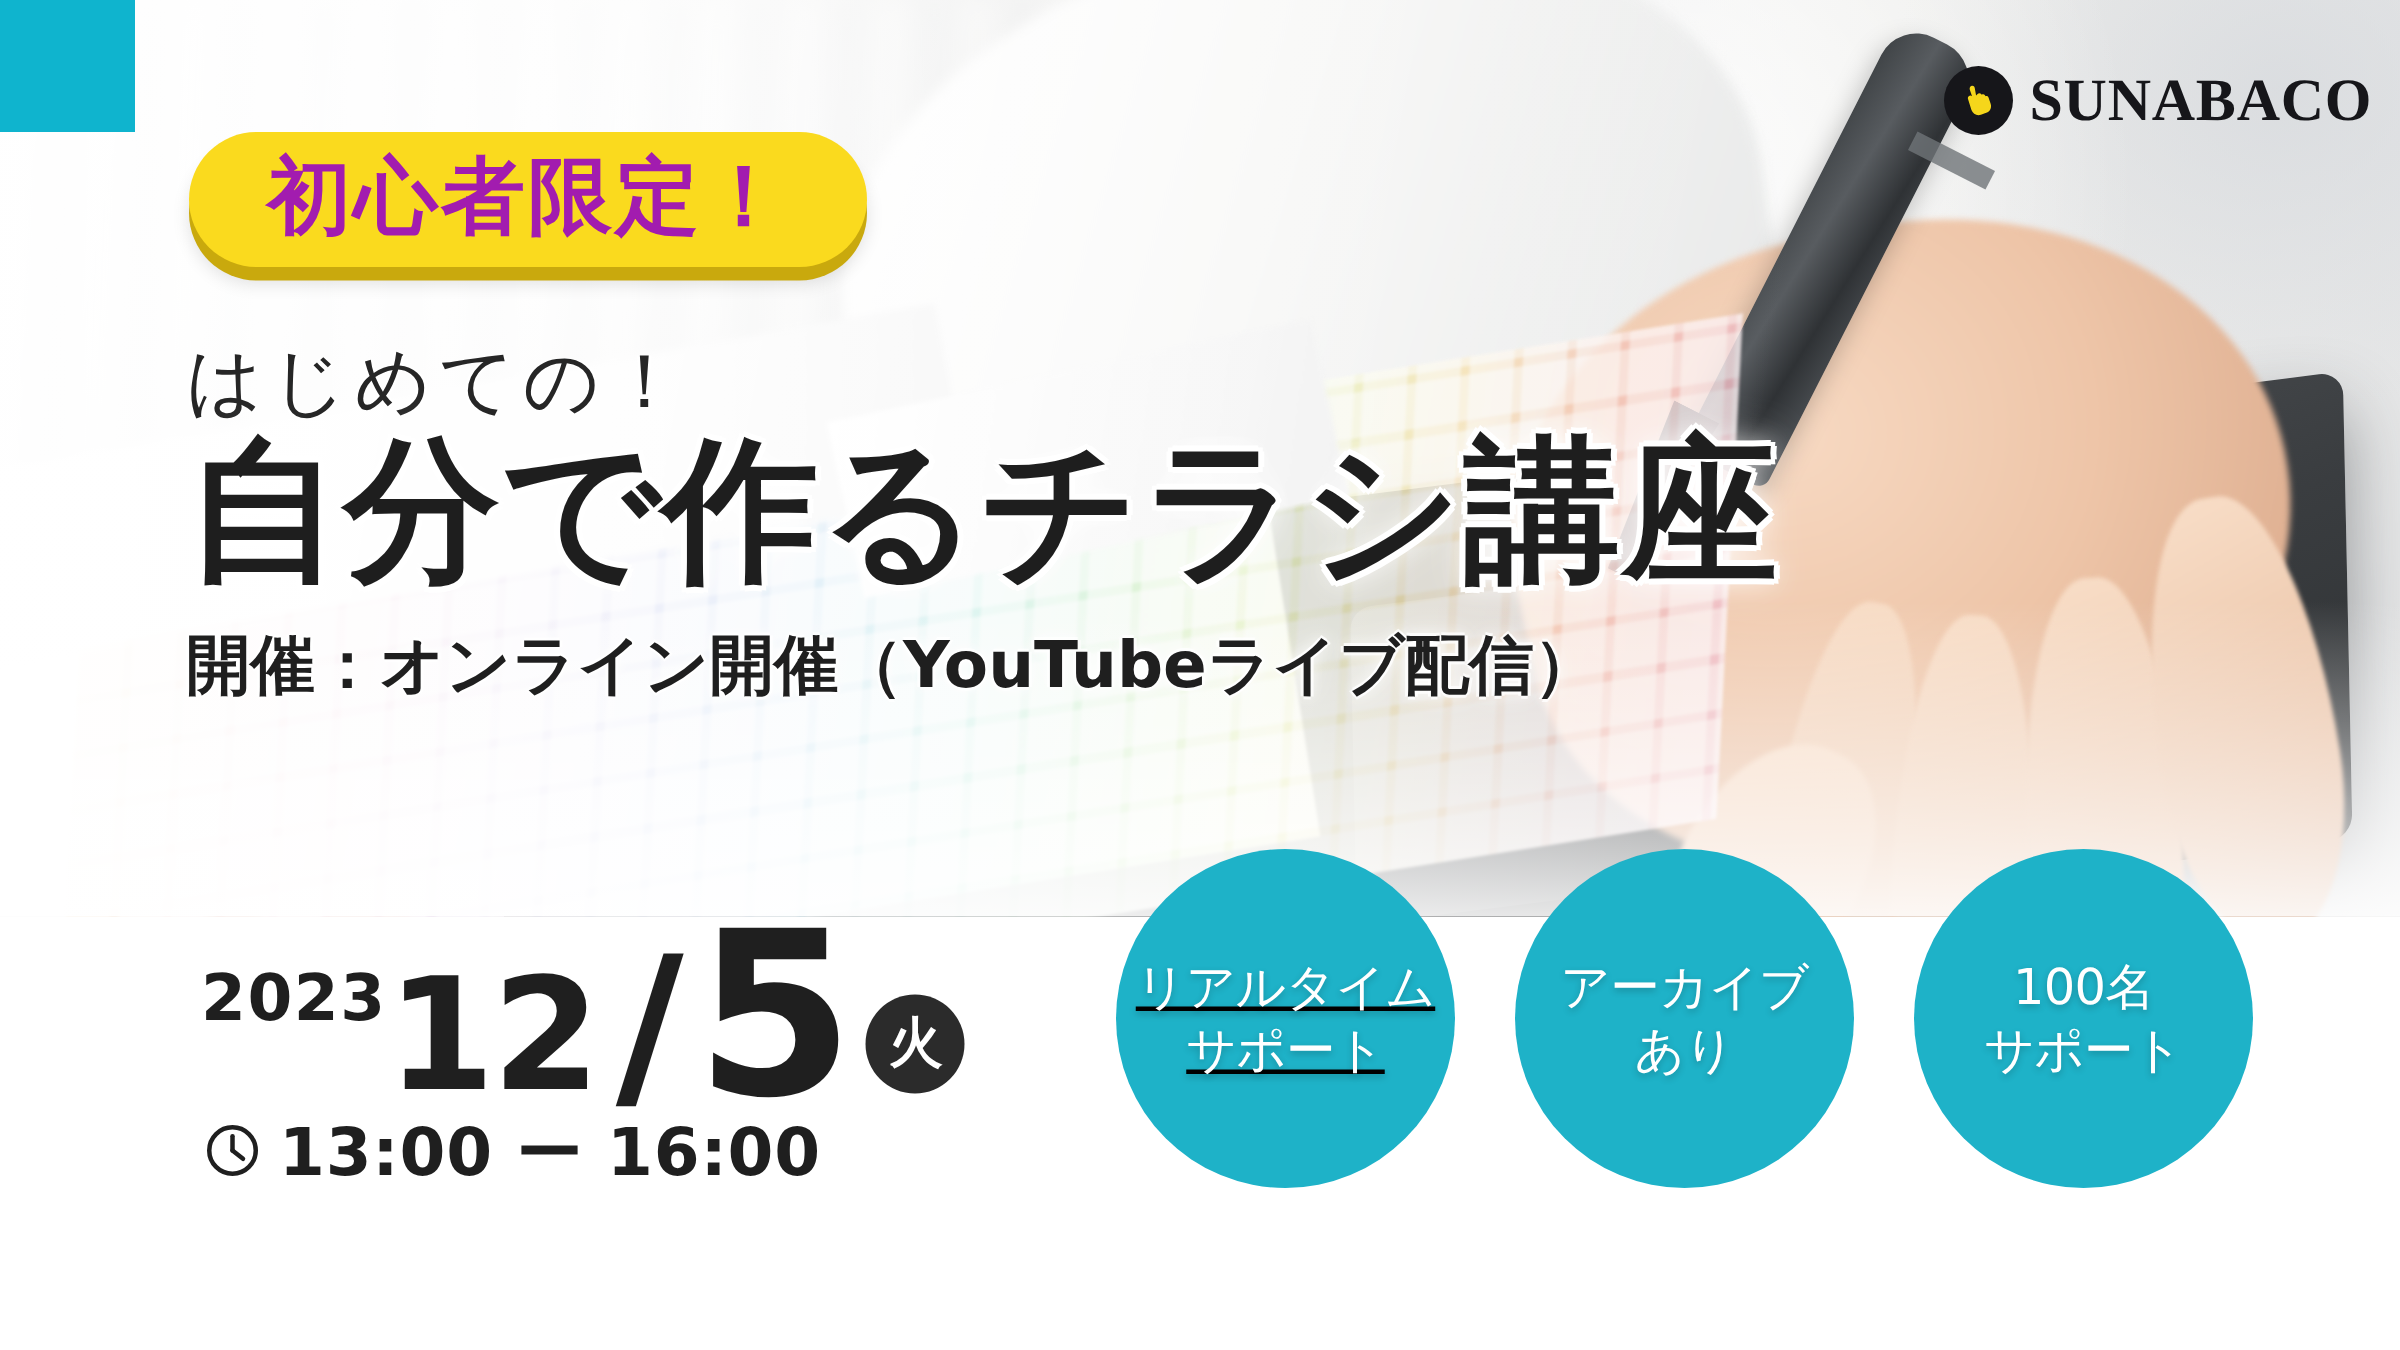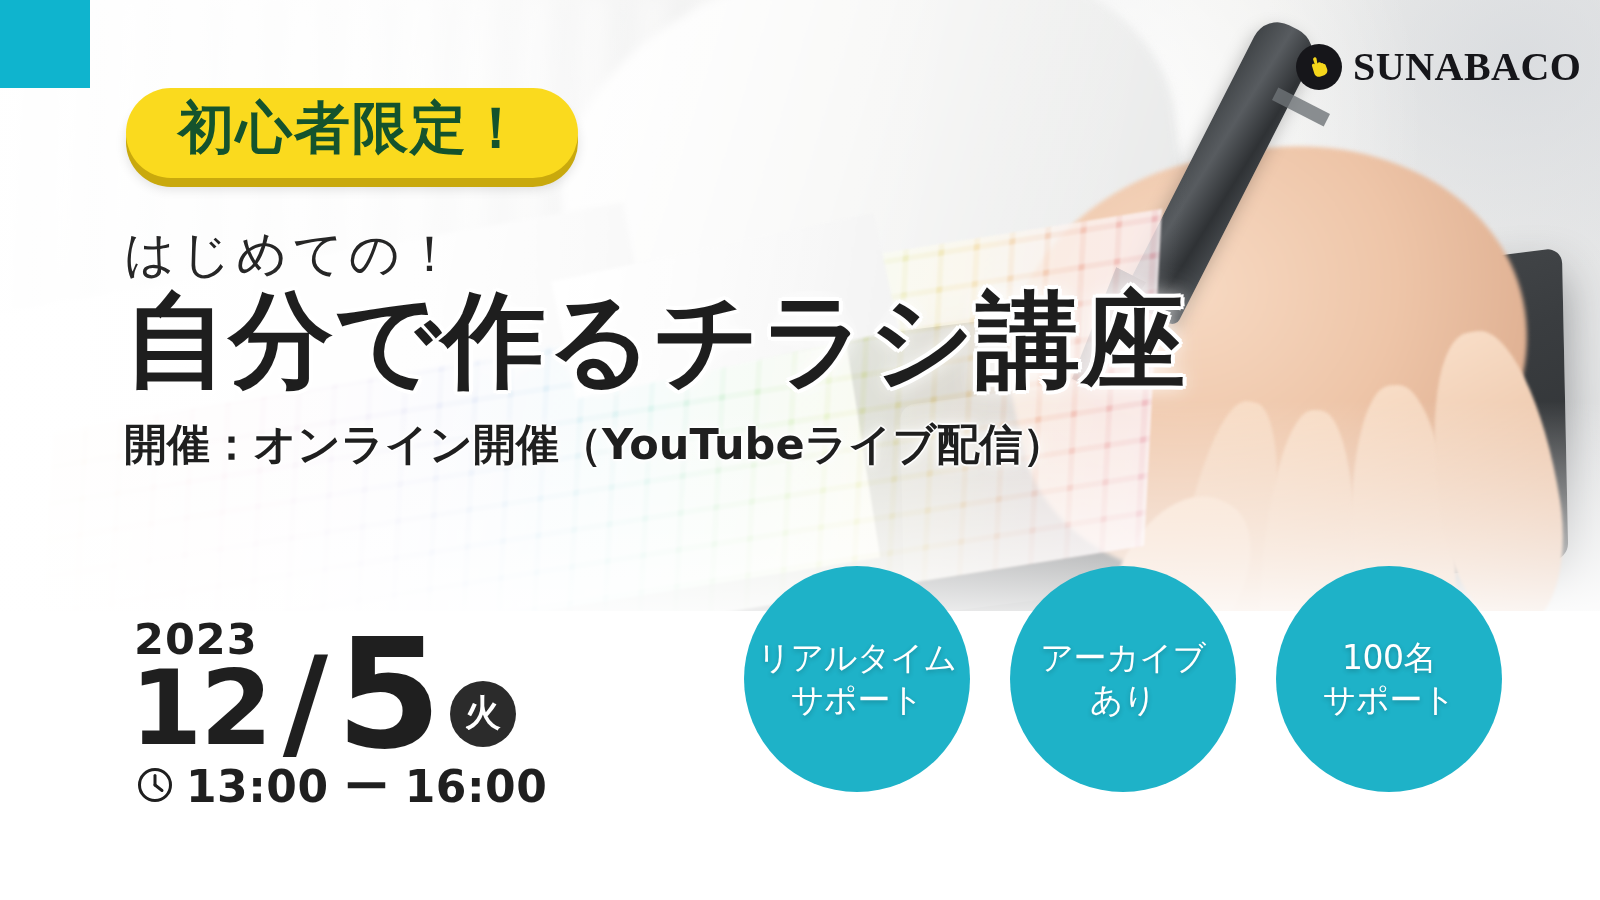--- a/index.html
+++ b/index.html
@@ -249,26 +249,26 @@
   .badge{
     position:relative;
     display:inline-block;
     padding:16px 52px 18px;
     background:#fada1e;
     border-radius:60px;
     box-shadow:0 9px 0 #c9a90d, 0 11px 12px rgba(0,0,0,.12);
   }
   .badge-text{
     display:block;
-    font-family:Liberation Mono, monospace;
+    font-family:Liberation Serif, serif;
     font-weight:bold;
     font-size:56px;
     line-height:1;
     letter-spacing:2px;
-    color:#14532d;
+    color:#a21caf;
     white-space:nowrap;
   }
 
   
   .head{
     position:absolute; left:124px; top:228px;
     z-index:20;
   }
   .head-kicker{
     font-family:"DejaVu Sans","Liberation Sans",sans-serif;
@@ -313,21 +313,21 @@
   .date-block{
     position:absolute; left:130px; top:618px;
     z-index:25;
     font-family:"DejaVu Sans","Liberation Sans",sans-serif;
     color:#1f1f1f;
   }
   .date-row{
     display:flex; align-items:flex-end;
   }
   .date-left{
-    display:flex; flex-direction:column; align-items:flex-start;
+    display:flex; align-items:flex-start;
   }
   .date-year{
     font-weight:bold;
     font-size:43px;
     line-height:1;
     letter-spacing:1px;
     margin-bottom:2px;
     margin-left:4px;
   }
   .date-month{
@@ -481,21 +481,21 @@
           <circle cx="19" cy="19" r="15.5" fill="none" stroke="#1f1f1f" stroke-width="3"></circle>
           <line x1="19" y1="19" x2="19" y2="9.5" stroke="#1f1f1f" stroke-width="3" stroke-linecap="round"></line>
           <line x1="19" y1="19" x2="26" y2="24.5" stroke="#1f1f1f" stroke-width="3" stroke-linecap="round"></line>
         </svg>
       </span>
       <span class="time-text">13:00 ー 16:00</span>
     </div>
   </div>
 
   <div class="circles">
-    <div class="circle" style="background: rgb(30, 178, 200);">
+    <div class="circle" style="background: rgb(30, 178, 200); text-decoration: underline;">
       <span class="circle-text">リアルタイム
 サポート</span>
     </div>
     <div class="circle" style="background: rgb(30, 178, 200);">
       <span class="circle-text">アーカイブ
 あり</span>
     </div>
     <div class="circle" style="background: rgb(30, 178, 200);">
       <span class="circle-text">100名
 サポート</span>

